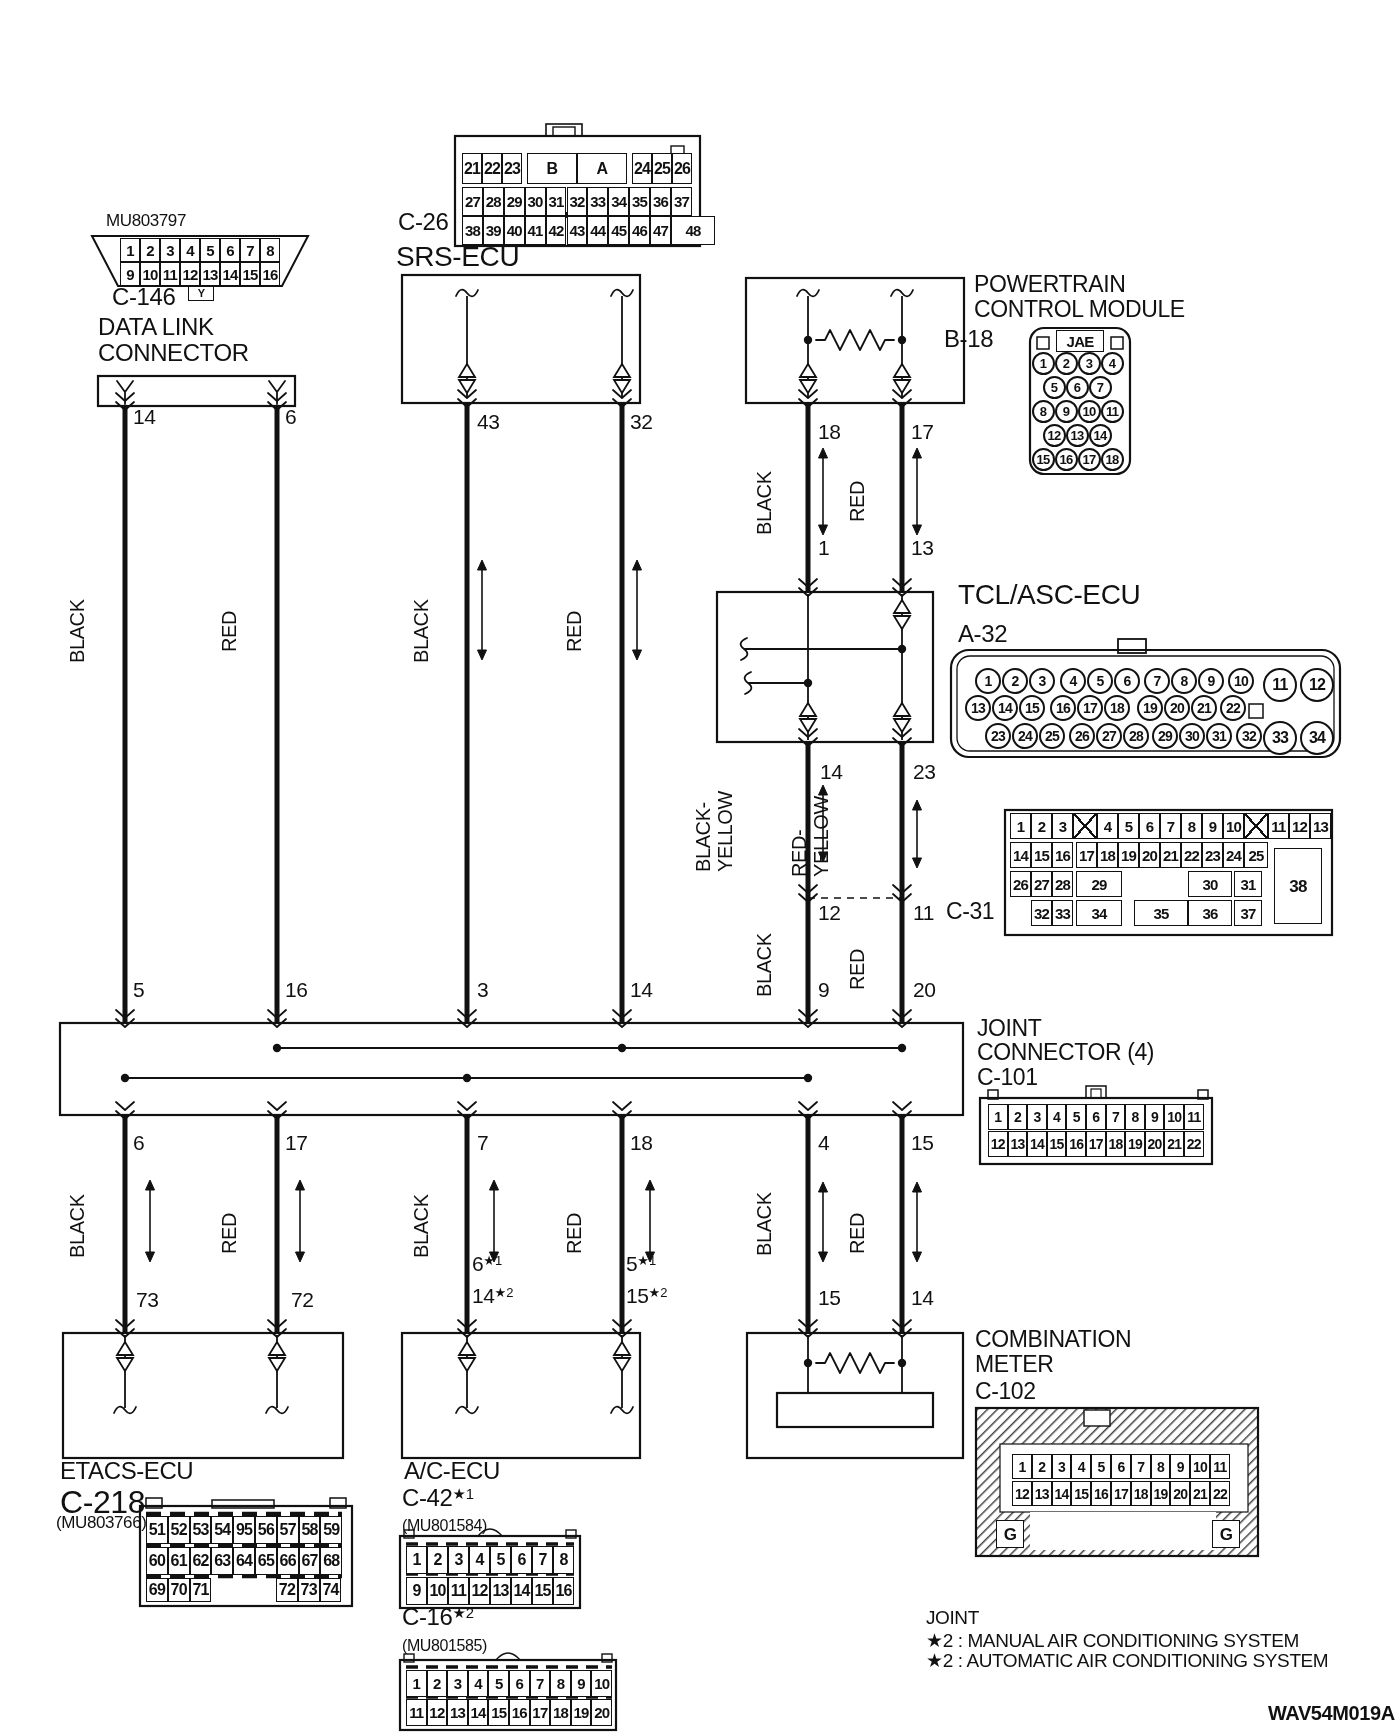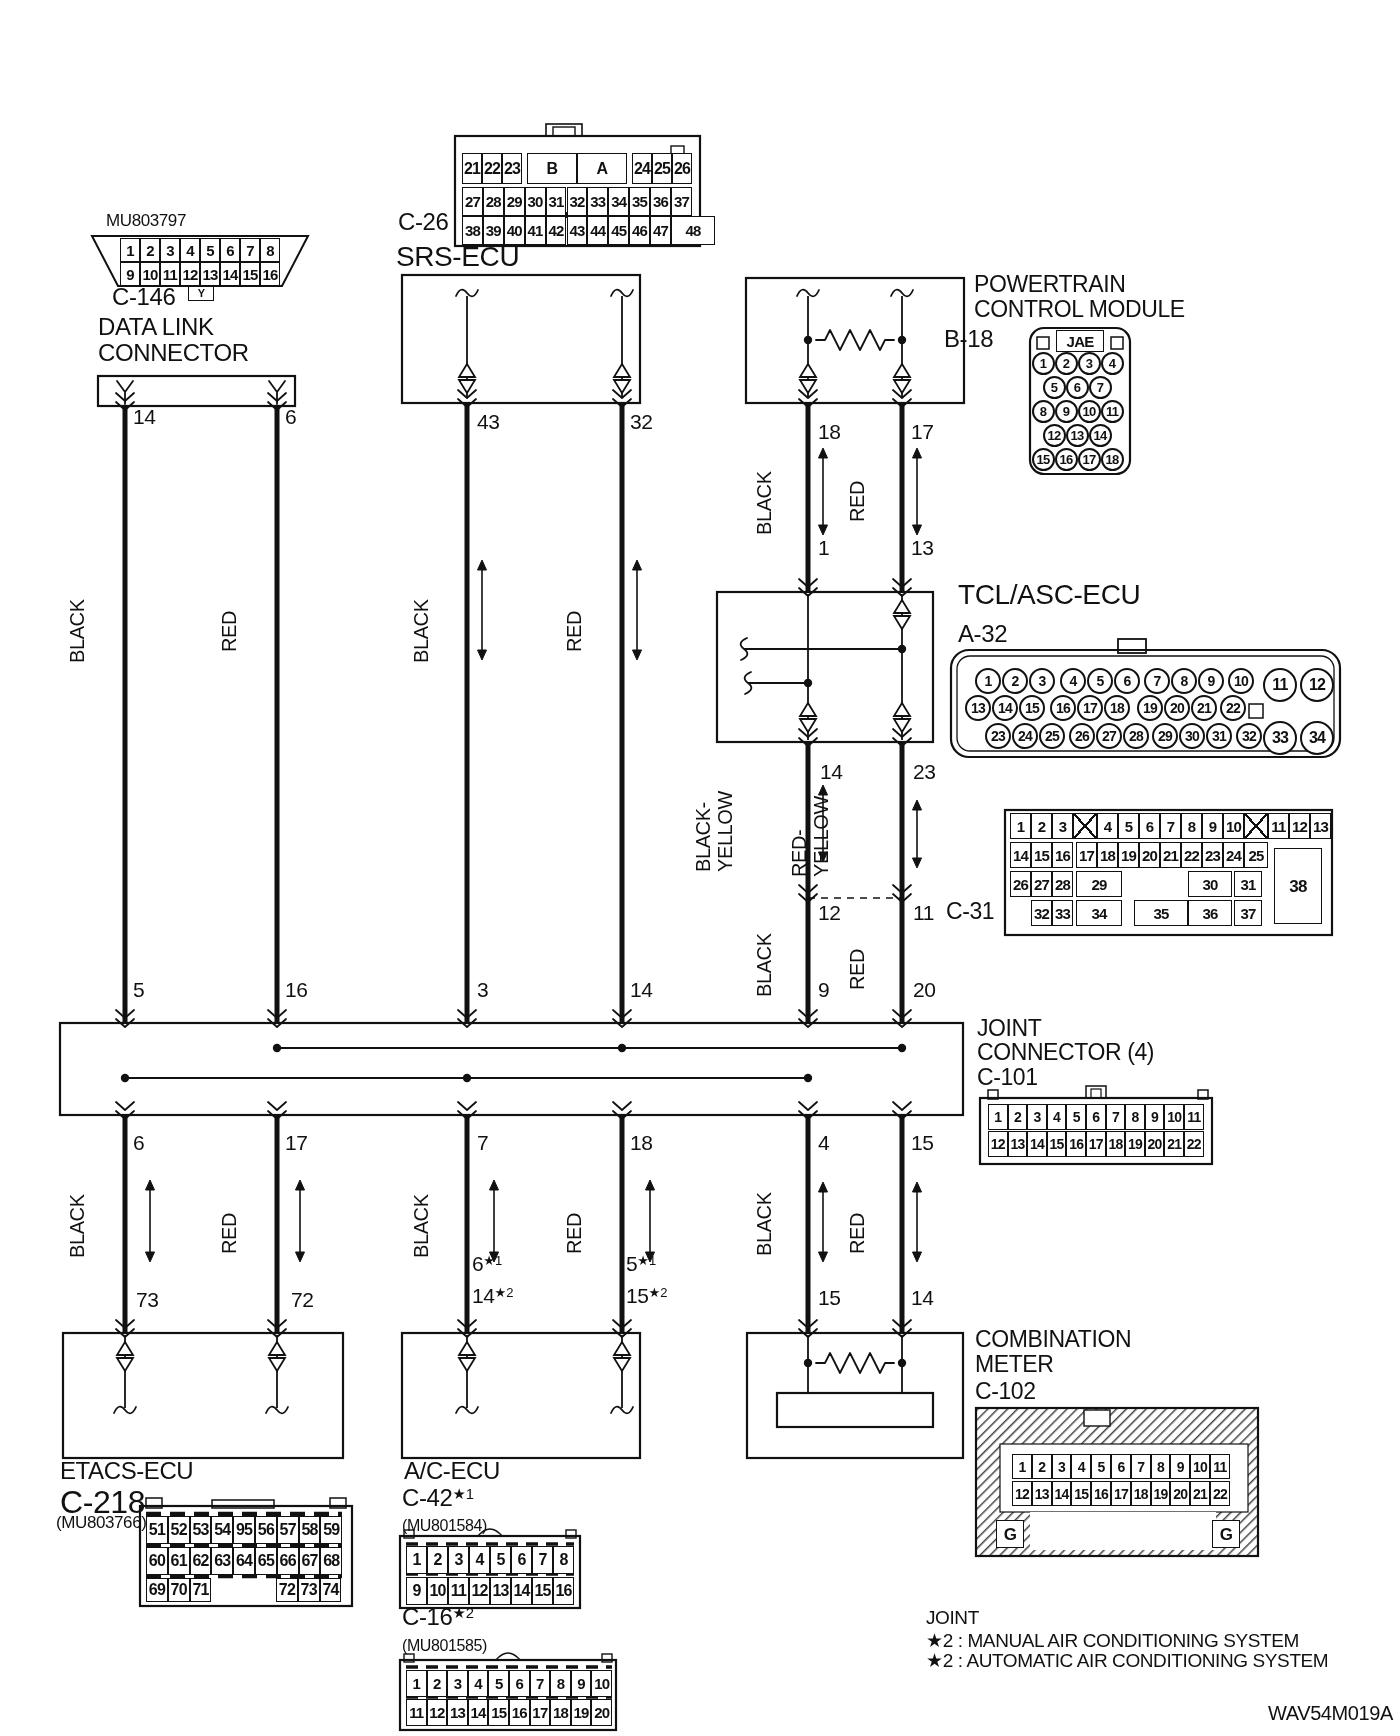--- a/index.html
+++ b/index.html
@@ -1,20 +1,20 @@
 <!DOCTYPE html>
 <html><head>
 <meta charset="utf-8">
 <style>
   html,body{margin:0;padding:0;background:#fff;}
   #canvas{position:relative;width:1400px;height:1736px;background:#fff;overflow:hidden;
           font-family:"Liberation Sans",sans-serif;color:#111;}
   #wiring-svg{position:absolute;left:0;top:0;}
   .lbl{position:absolute;white-space:pre;line-height:1.1;font-weight:500;letter-spacing:-0.4px;}
-  .bold{font-weight:400;}
+  .bold{font-weight:700;}
   .vlabel{transform:rotate(-90deg);transform-origin:left bottom;}
   .cell{position:absolute;border:1.7px solid #111;box-sizing:border-box;display:flex;
         align-items:center;justify-content:center;font-weight:600;background:#fff;
         letter-spacing:-0.8px;line-height:1;}
   .circ{border-radius:50%;border-width:2px;}
   .xcell{background-image:
      linear-gradient(to top right,transparent calc(50% - 1.1px),#111 calc(50% - 1.1px),#111 calc(50% + 1.1px),transparent calc(50% + 1.1px)),
      linear-gradient(to bottom right,transparent calc(50% - 1.1px),#111 calc(50% - 1.1px),#111 calc(50% + 1.1px),transparent calc(50% + 1.1px));}
   .sup{font-size:0.62em;position:relative;top:-0.5em;letter-spacing:0;}
 </style>

